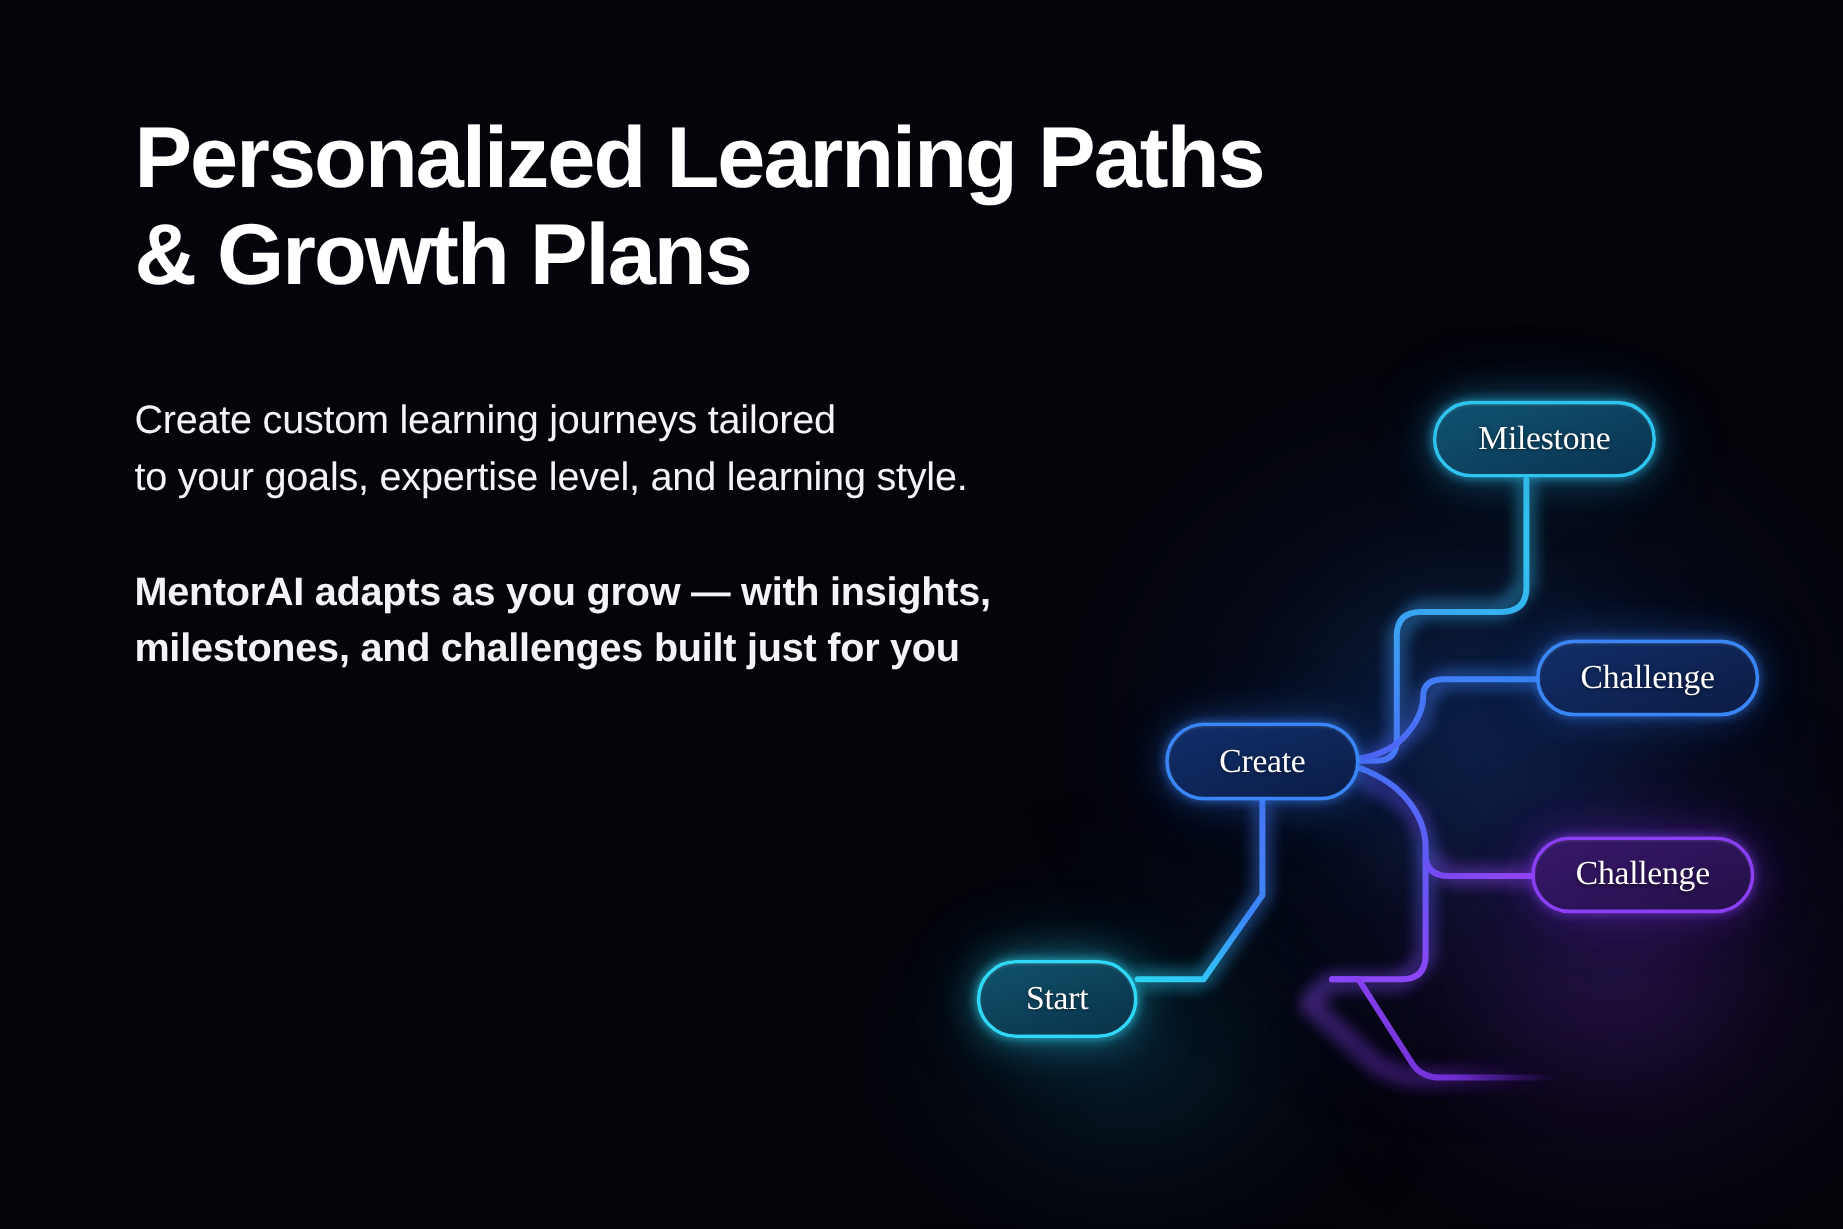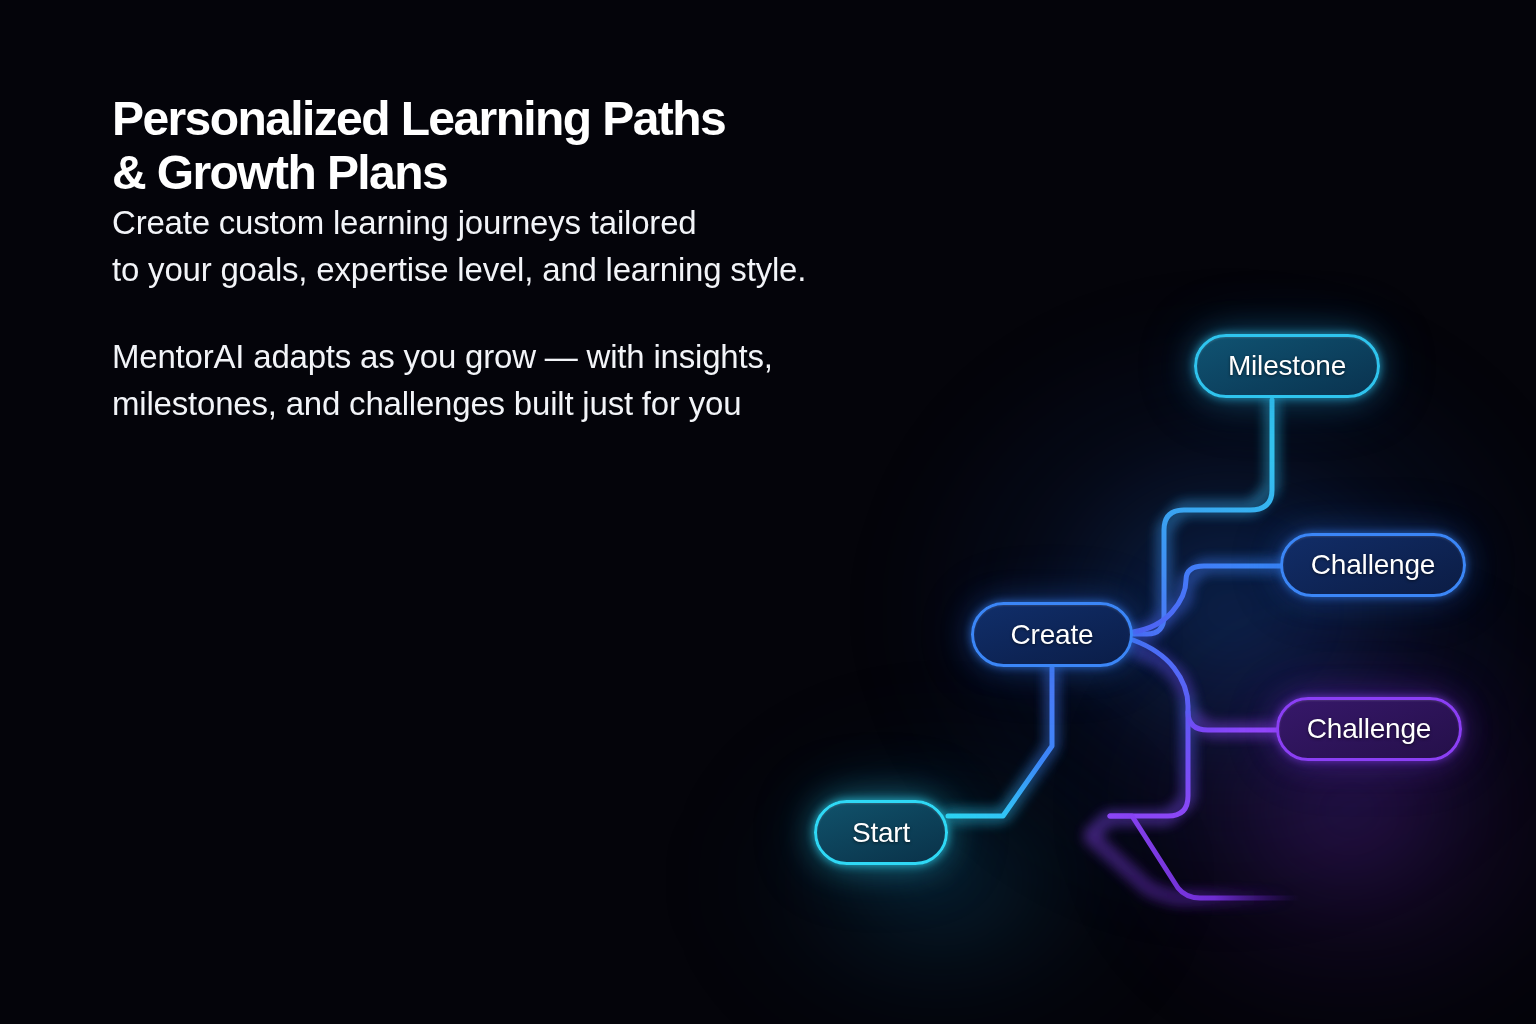--- a/index.html
+++ b/index.html
@@ -51,38 +51,38 @@
 
   
   .copy {
     position: absolute;
     left: 112px;
     top: 92px;
     width: 950px;
   }
   .title {
     color: #ffffff;
-    font-size: 48px;
+    font-size: 72px;
     font-weight: 700;
     line-height: 1.13;
     letter-spacing: -1.6px;
     margin: 0;
     white-space: pre-line;
   }
   .para {
     color: #f2f4f8;
     font-size: 33px;
     font-weight: 400;
     line-height: 1.42;
     letter-spacing: -0.2px;
     white-space: pre-line;
     margin: 0;
   }
-  .para-1 { }
-  .para-2 { margin-top: 40px; }
+  .para-1 { margin-top: 72px; }
+  .para-2 { margin-top: 50px; font-weight: bold; }
 
   
   #diagram {
     position: absolute;
     left: 0; top: 0;
     width: 1536px;
     height: 1024px;
     pointer-events: none;
   }
   #diagram svg { display: block; }
@@ -97,20 +97,21 @@
     border-width: 3px;
     box-sizing: border-box;
     color: #ffffff;
     font-size: 28px;
     font-weight: 400;
     letter-spacing: -0.2px;
     white-space: nowrap;
     pointer-events: auto;
     cursor: pointer;
     text-shadow: 0 1px 3px rgba(0,0,0,0.55);
+    font-family: Liberation Serif, serif;
   }
 
   .node-start {
     left: 814px; top: 800px;
     width: 134px; height: 65px;
     border-color: #2fd8f5;
     background: linear-gradient(160deg, rgba(17,86,112,0.95), rgba(10,52,76,0.92));
     box-shadow:
       0 0 10px rgba(47,216,245,0.75),
       0 0 34px rgba(47,216,245,0.42),

